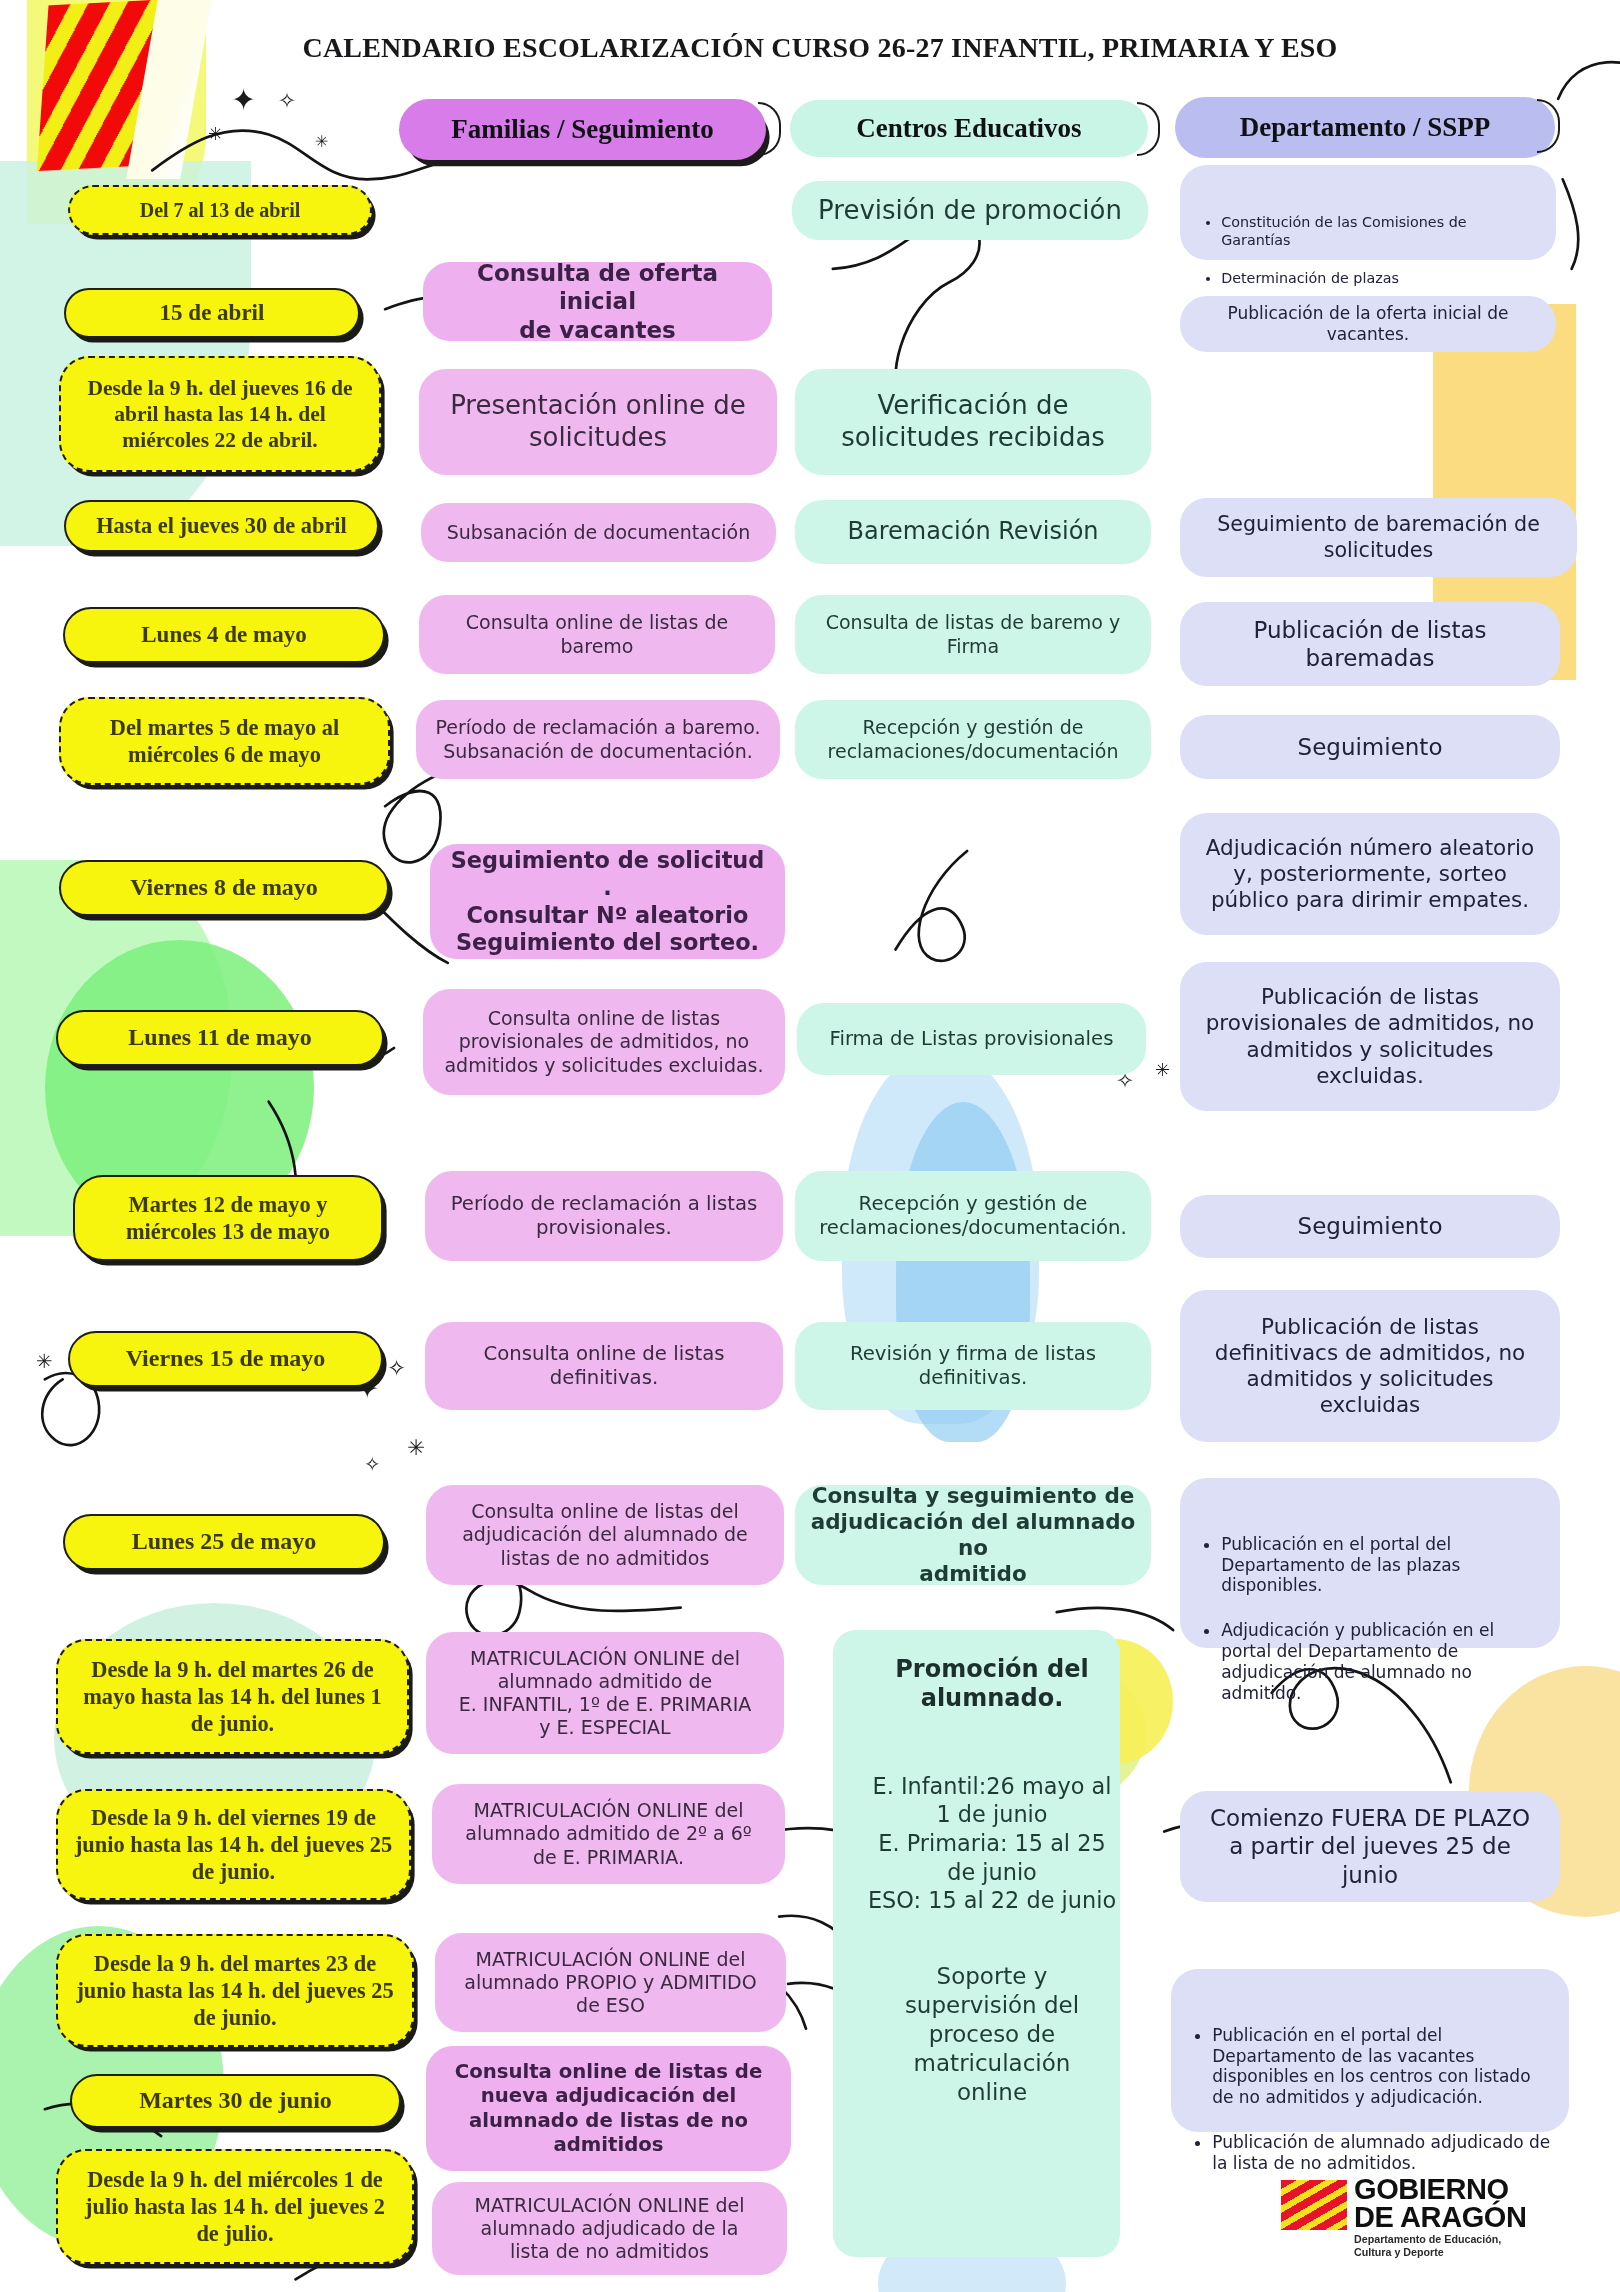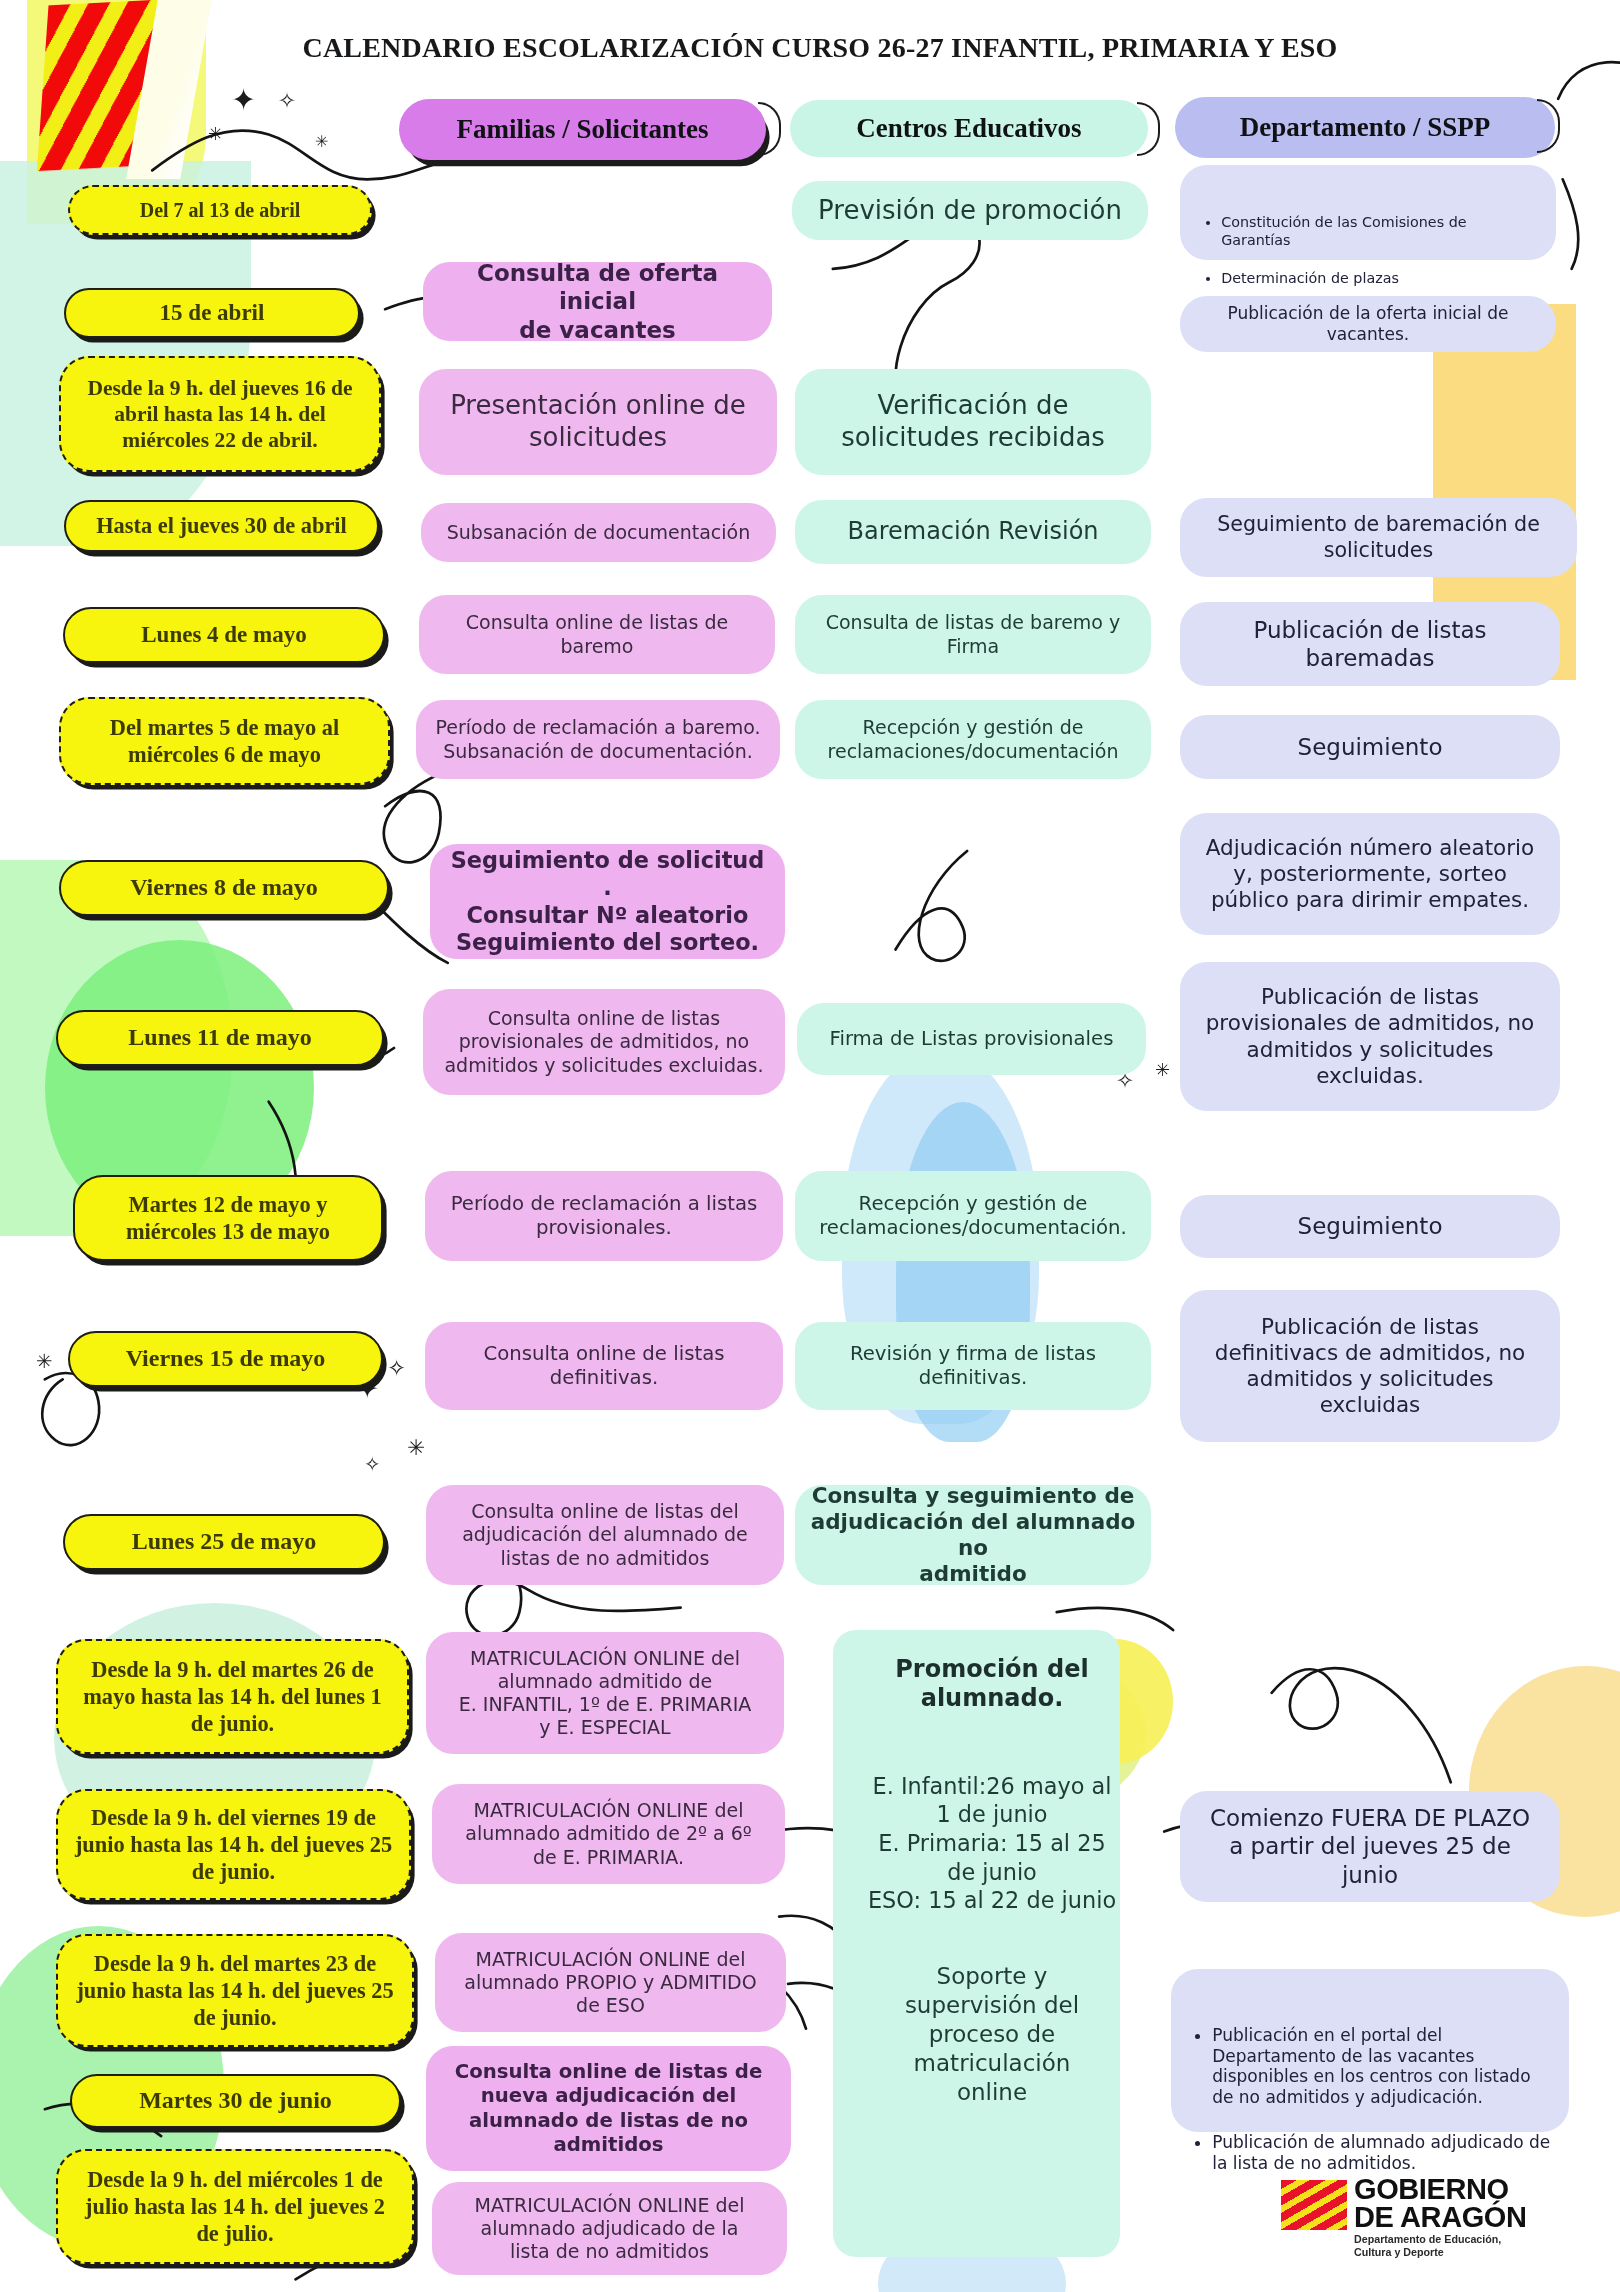--- a/index.html
+++ b/index.html
@@ -193,21 +193,21 @@
       <path d="M870,2140 C905,2135 935,2150 950,2175"></path>
       <path d="M880,2215 C920,2210 950,2225 962,2245"></path>
       <path d="M50,2355 C95,2340 140,2355 180,2385"></path>
       <path d="M820,2190 C860,2200 890,2230 900,2265"></path>
       <path d="M330,2545 C370,2520 410,2505 450,2500"></path>
     </g>
   </svg>
 
   <div id="title">CALENDARIO ESCOLARIZACIÓN CURSO 26-27 INFANTIL, PRIMARIA Y ESO</div>
 
-  <div class="col-head head-fam">Familias / Solicitantes</div>
+  <div class="col-head head-fam">Familias / Seguimiento</div>
   <div class="col-head head-cen">Centros Educativos</div>
   <div class="col-head head-dep">Departamento / SSPP</div>
   <div class="bracket brk-fam"></div>
   <div class="bracket brk-cen"></div>
   <div class="bracket brk-dep"></div>
 
   <div class="card date-card dashed" style="left:68px;  top:185px; width:304px; height:50px;  font-size:20px;text-align:center;">Del 7 al  13 de abril</div>
   <div class="card date-card" style="left:64px;  top:288px; width:296px; height:50px;  font-size:23px;">15 de abril</div>
   <div class="card date-card dashed" style="left:59px;  top:356px; width:322px; height:116px; font-size:21.5px;">Desde la 9 h. del jueves 16 de abril hasta las 14 h. del miércoles 22 de abril.</div>
   <div class="card date-card" style="left:64px;  top:500px; width:315px; height:52px;  font-size:22.4px;">Hasta el jueves 30 de abril</div>
@@ -317,20 +317,26 @@
 público para dirimir empates.</div>
   <div class="card dep-card" style="left:1180px; top:962px;width:380px; height:149px; font-size:21.5px;">Publicación de listas
 provisionales de admitidos, no
 admitidos y solicitudes
 excluidas.</div>
   <div class="card dep-card" style="left:1180px; top:1195px;width:380px; height:63px;  font-size:23px;">Seguimiento</div>
   <div class="card dep-card" style="left:1180px; top:1290px;width:380px; height:152px; font-size:21.5px;">Publicación de listas
 definitivacs de admitidos, no
 admitidos y solicitudes
 excluidas</div>
+  <div class="card dep-card bullets" style="left:1180px; top:1478px; width:380px; height:170px; font-size:17px;">
+    <ul>
+      <li>Publicación en el portal del Departamento de las plazas disponibles.</li>
+      <li>Adjudicación y publicación en el portal del Departamento de adjudicación de alumnado no admitido.</li>
+    </ul>
+  </div>
   <div class="card dep-card" style="left:1180px; top:1791px;width:380px; height:111px; font-size:23px;">Comienzo FUERA DE PLAZO
 a partir del jueves 25 de
 junio</div>
   <div class="card dep-card bullets" style="left:1171px; top:1969px; width:398px; height:163px; font-size:17px;">
     <ul>
       <li>Publicación en el portal del Departamento de las vacantes disponibles en los centros con listado de no admitidos y adjudicación.</li>
       <li>Publicación de alumnado adjudicado de la lista de no admitidos.</li>
     </ul>
   </div>
 

